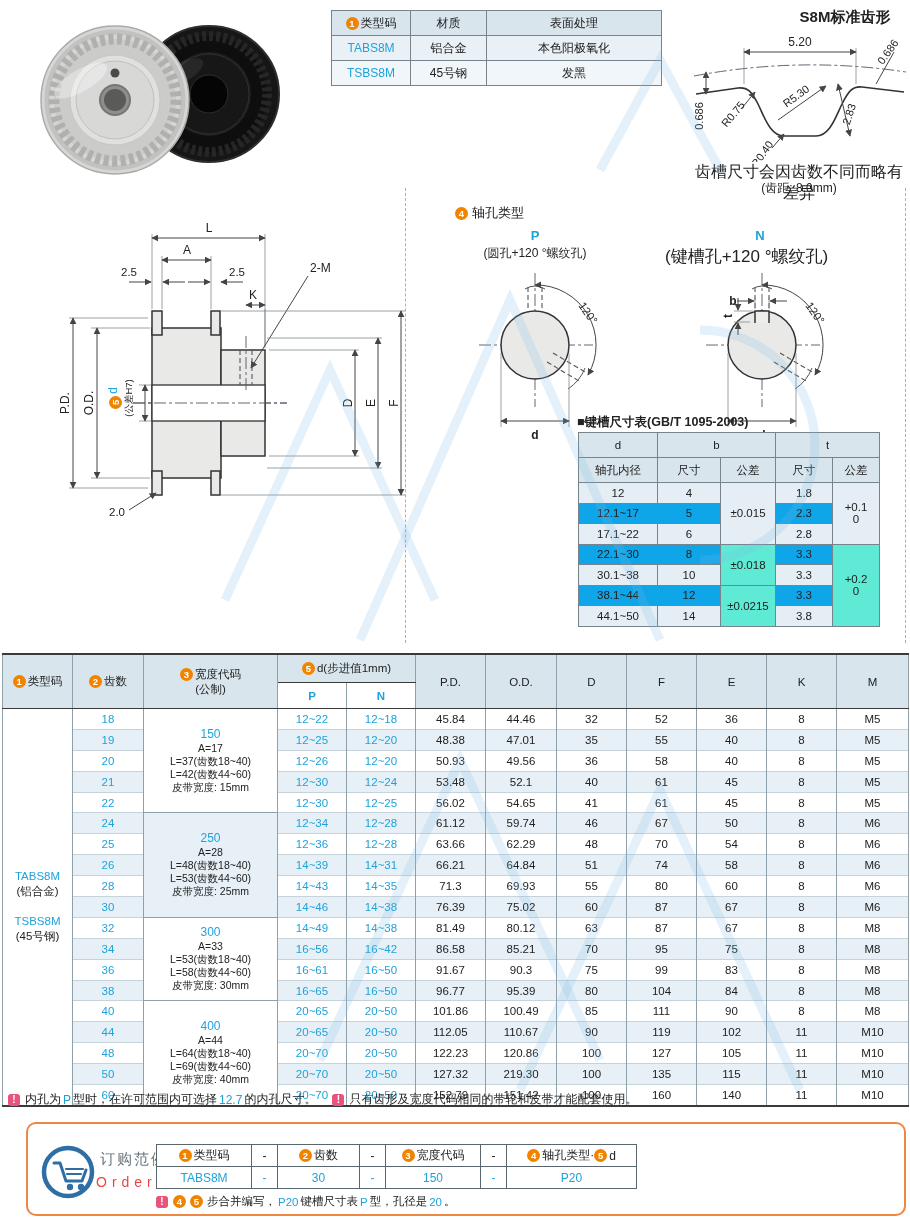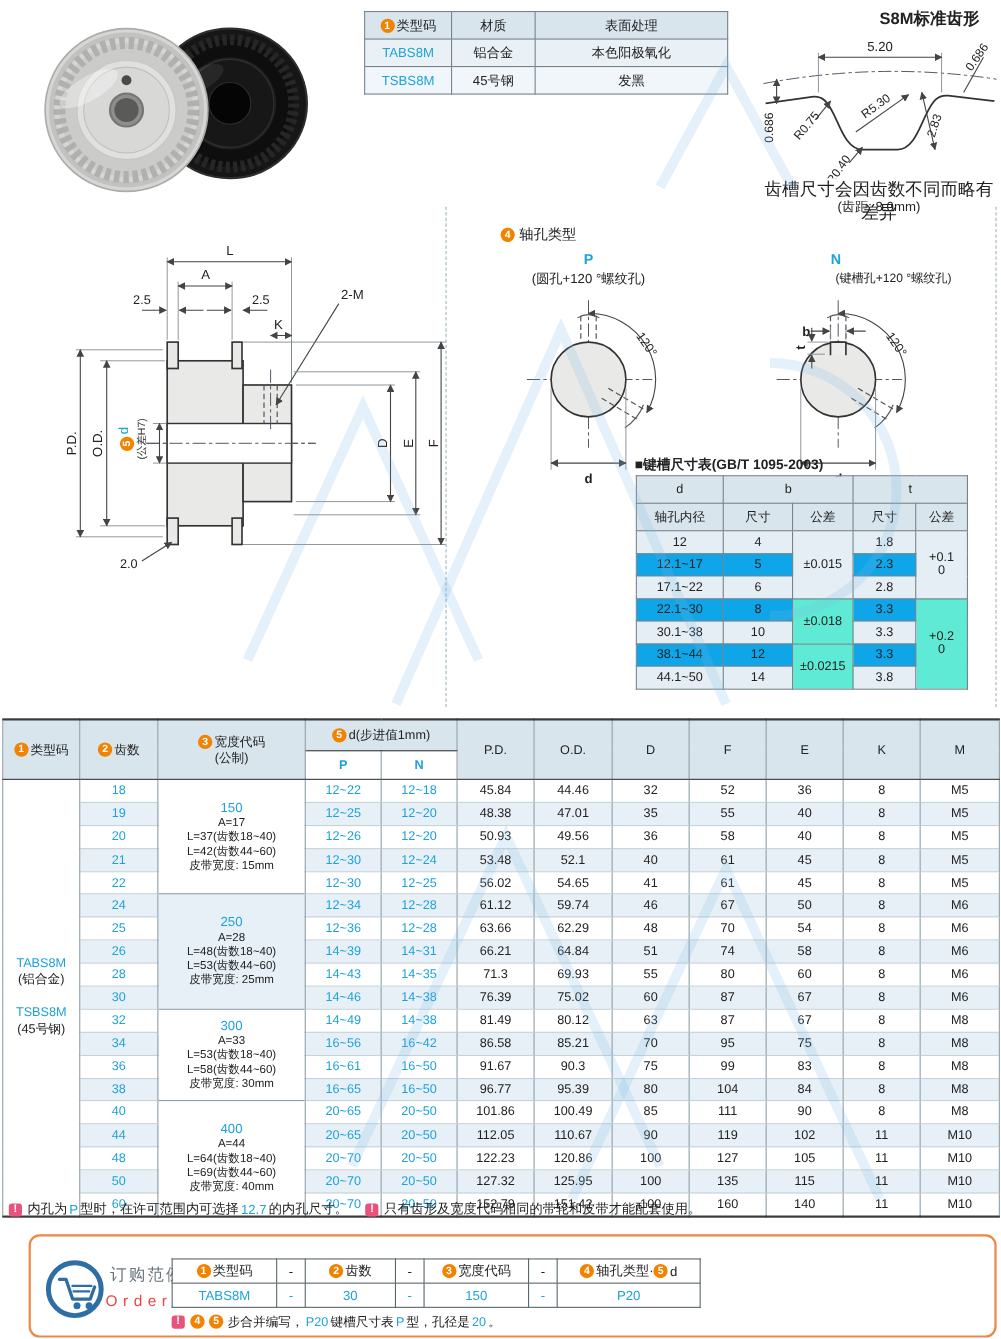--- a/index.html
+++ b/index.html
@@ -224,21 +224,21 @@
     <span style="font-size:9.5px">(公差H7)</span>
   </div>
 
   <div class="abs note-line" style="left:455px;top:204px;font-size:13px">
     <span class="obadge">4</span>
     <span>轴孔类型</span>
   </div>
   <div class="abs cyan" style="left:450px;top:228px;width:170px;text-align:center;font-weight:bold;font-size:13px">P</div>
   <div class="abs" style="left:440px;top:245px;width:190px;text-align:center;font-size:12px">(圆孔+120 °螺纹孔)</div>
   <div class="abs cyan" style="left:675px;top:228px;width:170px;text-align:center;font-weight:bold;font-size:13px">N</div>
-  <div class="abs" style="left:665px;top:245px;width:200px;text-align:right;font-size:11px">(键槽孔+120 °螺纹孔)</div>
+  <div class="abs" style="left:665px;top:245px;width:200px;text-align:left;font-size:17px">(键槽孔+120 °螺纹孔)</div>
 
   <svg class="abs" style="left:455px;top:265px" width="165" height="180" viewBox="0 0 165 180">
     <line class="cl" x1="80" y1="8" x2="80" y2="142"></line>
     <line class="cl" x1="24" y1="80" x2="138" y2="80"></line>
     <circle class="out" cx="80" cy="80" r="34" fill="#EDEEEC"></circle>
     <line class="hid" x1="73" y1="22" x2="73" y2="48"></line>
     <line class="hid" x1="87" y1="22" x2="87" y2="48"></line>
     <path d="M70,24 Q80,18 90,24" fill="none" stroke="#555" stroke-width="1"></path>
     <line class="hid" x1="92" y1="97" x2="124" y2="116"></line>
     <line class="hid" x1="98" y1="88" x2="130" y2="107"></line>
@@ -637,21 +637,21 @@
           <td>127</td>
           <td>105</td>
           <td>11</td>
           <td>M10</td>
         </tr>
         <tr class="blue">
           <td class="cyan">50</td>
           <td class="cyan">20~70</td>
           <td class="cyan">20~50</td>
           <td>127.32</td>
-          <td>125.95</td>
+          <td>219.30</td>
           <td>100</td>
           <td>135</td>
           <td>115</td>
           <td>11</td>
           <td>M10</td>
         </tr>
         <tr>
           <td class="cyan">60</td>
           <td class="cyan">20~70</td>
           <td class="cyan">20~50</td>

